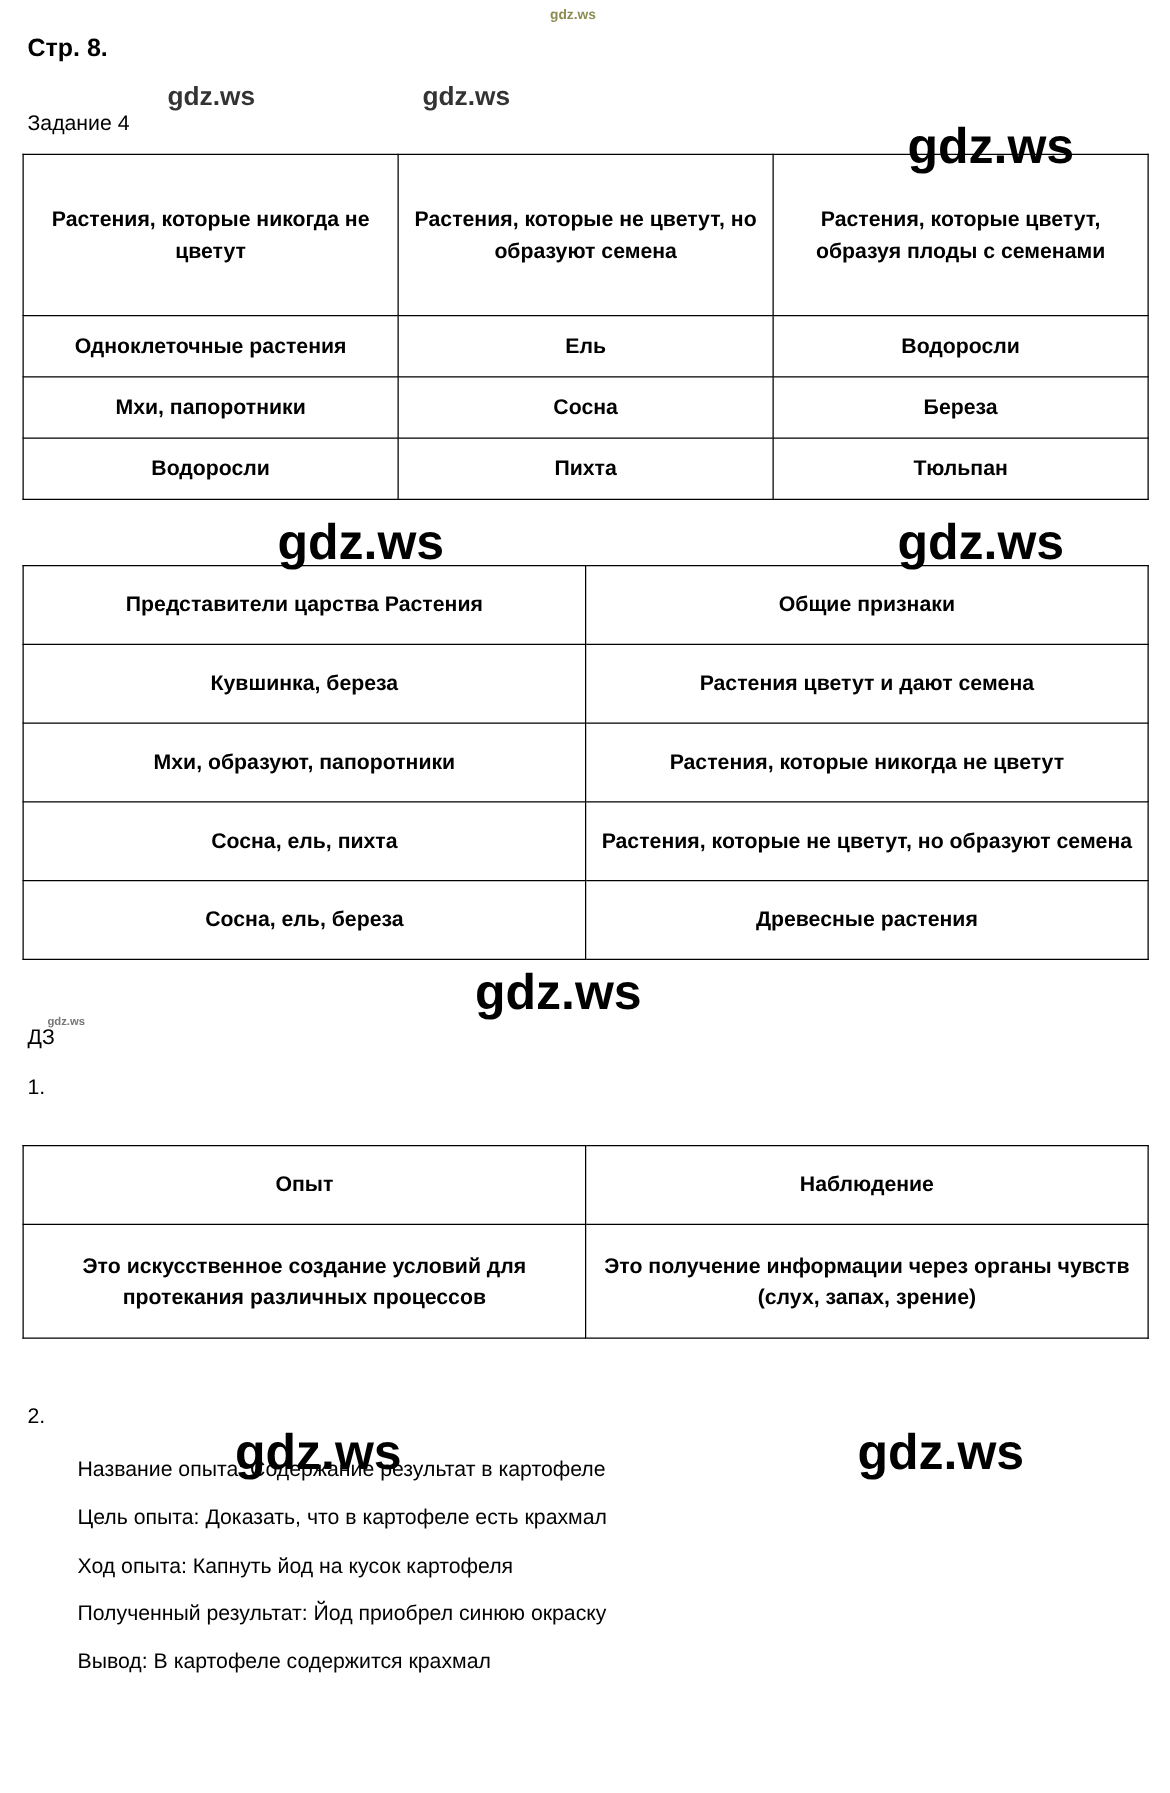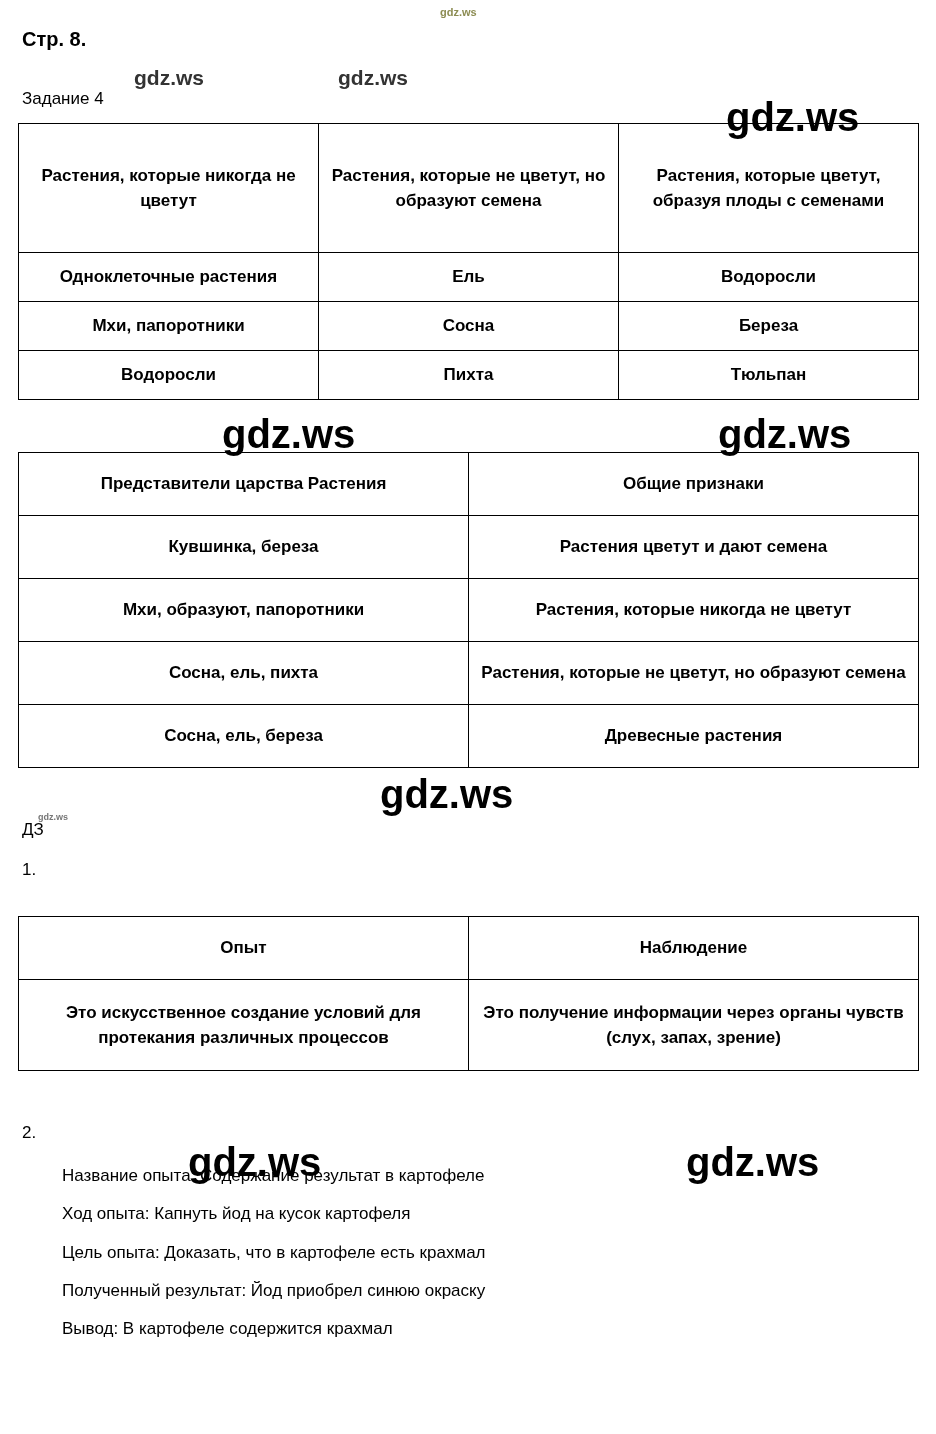--- a/index.html
+++ b/index.html
@@ -199,22 +199,22 @@
         </tr>
       </tbody>
     </table>
 
     <div class="spacer-lg"></div>
 
     <div class="num-label">2.</div>
 
     <div class="exp-list">
       <div>Название опыта: Содержание результат в картофеле</div>
+      <div>Цель опыта: Доказать, что в картофеле есть крахмал</div>
       <div>Ход опыта: Капнуть йод на кусок картофеля</div>
-      <div>Цель опыта: Доказать, что в картофеле есть крахмал</div>
       <div>Полученный результат: Йод приобрел синюю окраску</div>
       <div><b>Вывод</b><span>: В картофеле содержится крахмал</span></div>
     </div>
 
   </div>
 
   <div class="wm wm-top" style="left:440px; top:6px;">gdz.ws</div>
   <div class="wm wm-sm" style="left:134px; top:66px;">gdz.ws</div>
   <div class="wm wm-sm" style="left:338px; top:66px;">gdz.ws</div>
   <div class="wm wm-lg" style="left:726px; top:95px;">gdz.ws</div>

